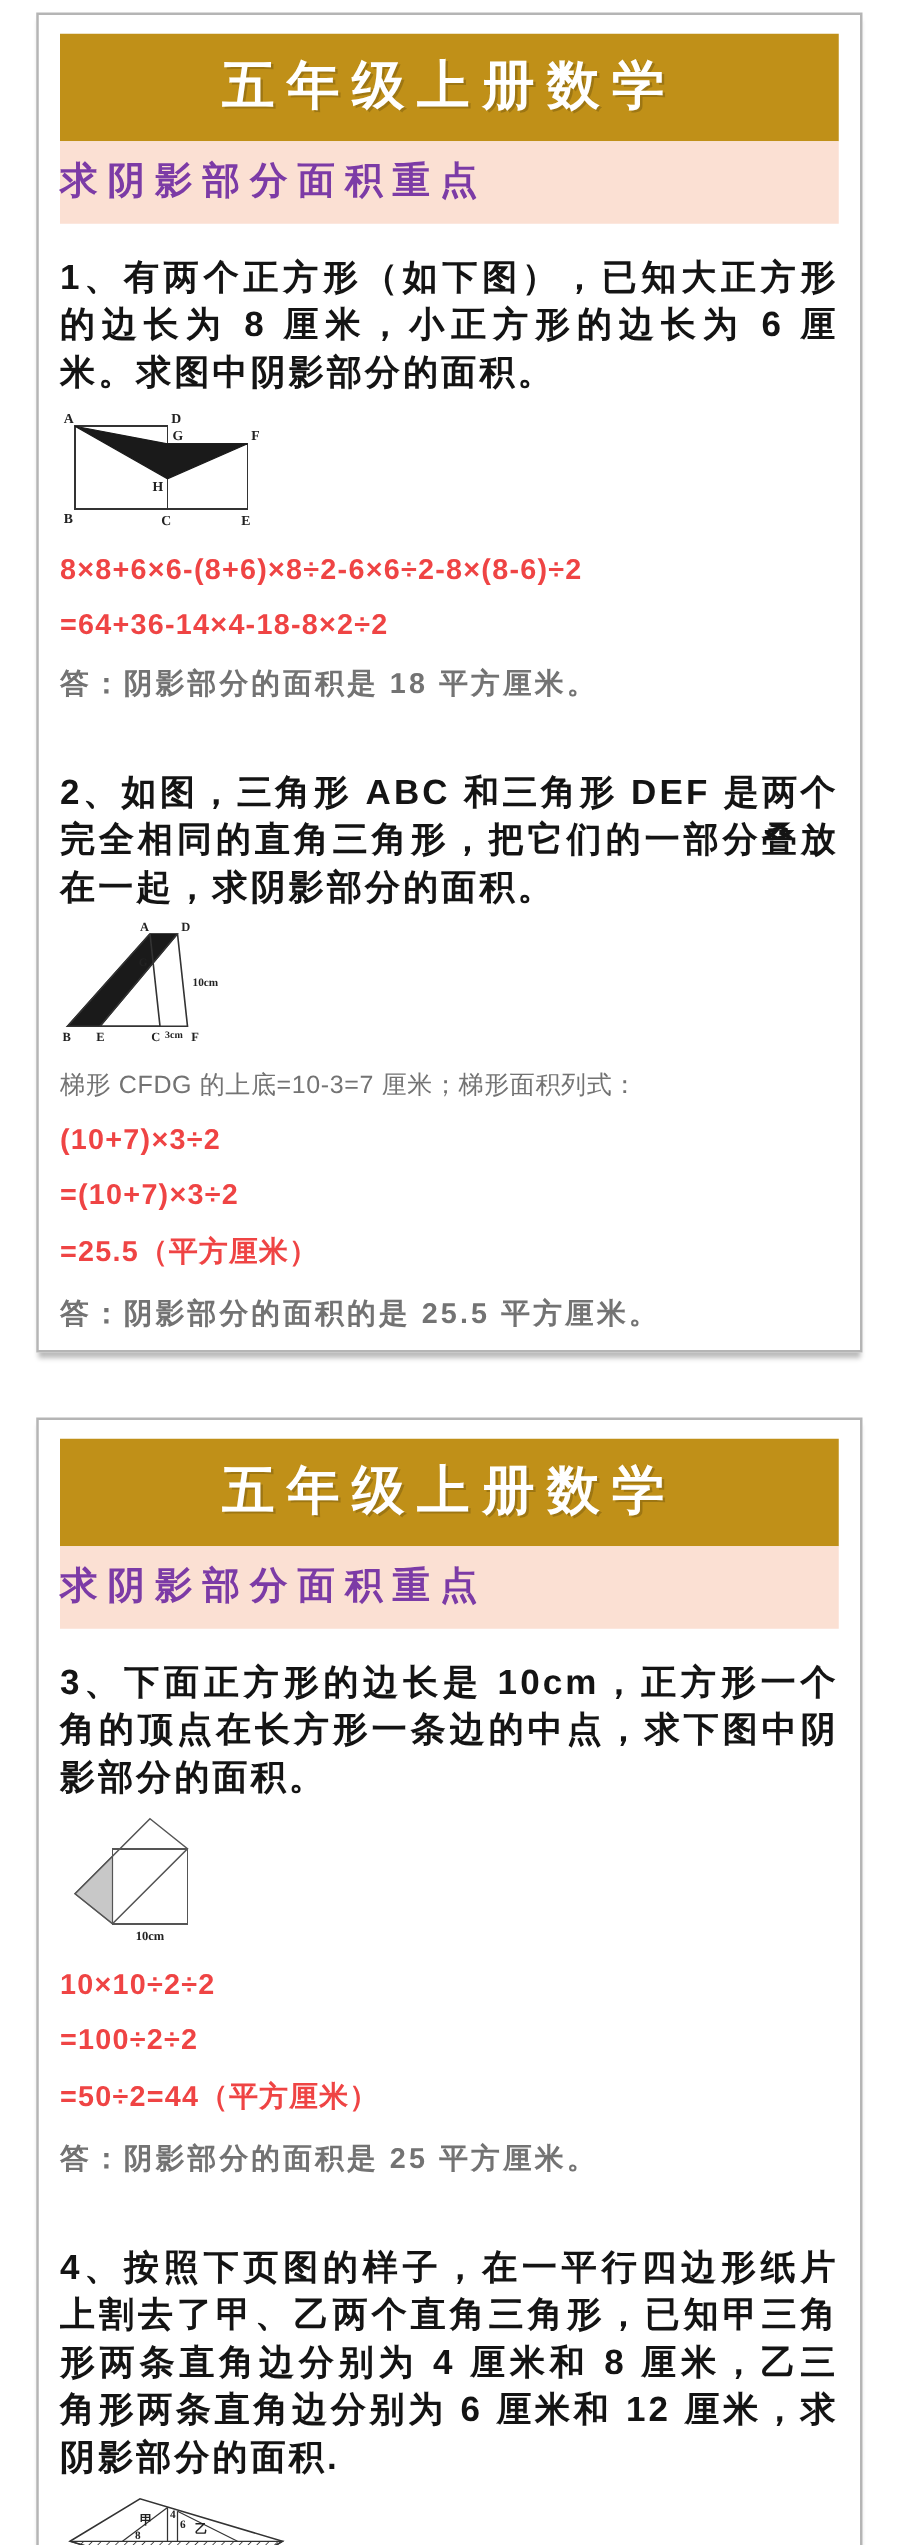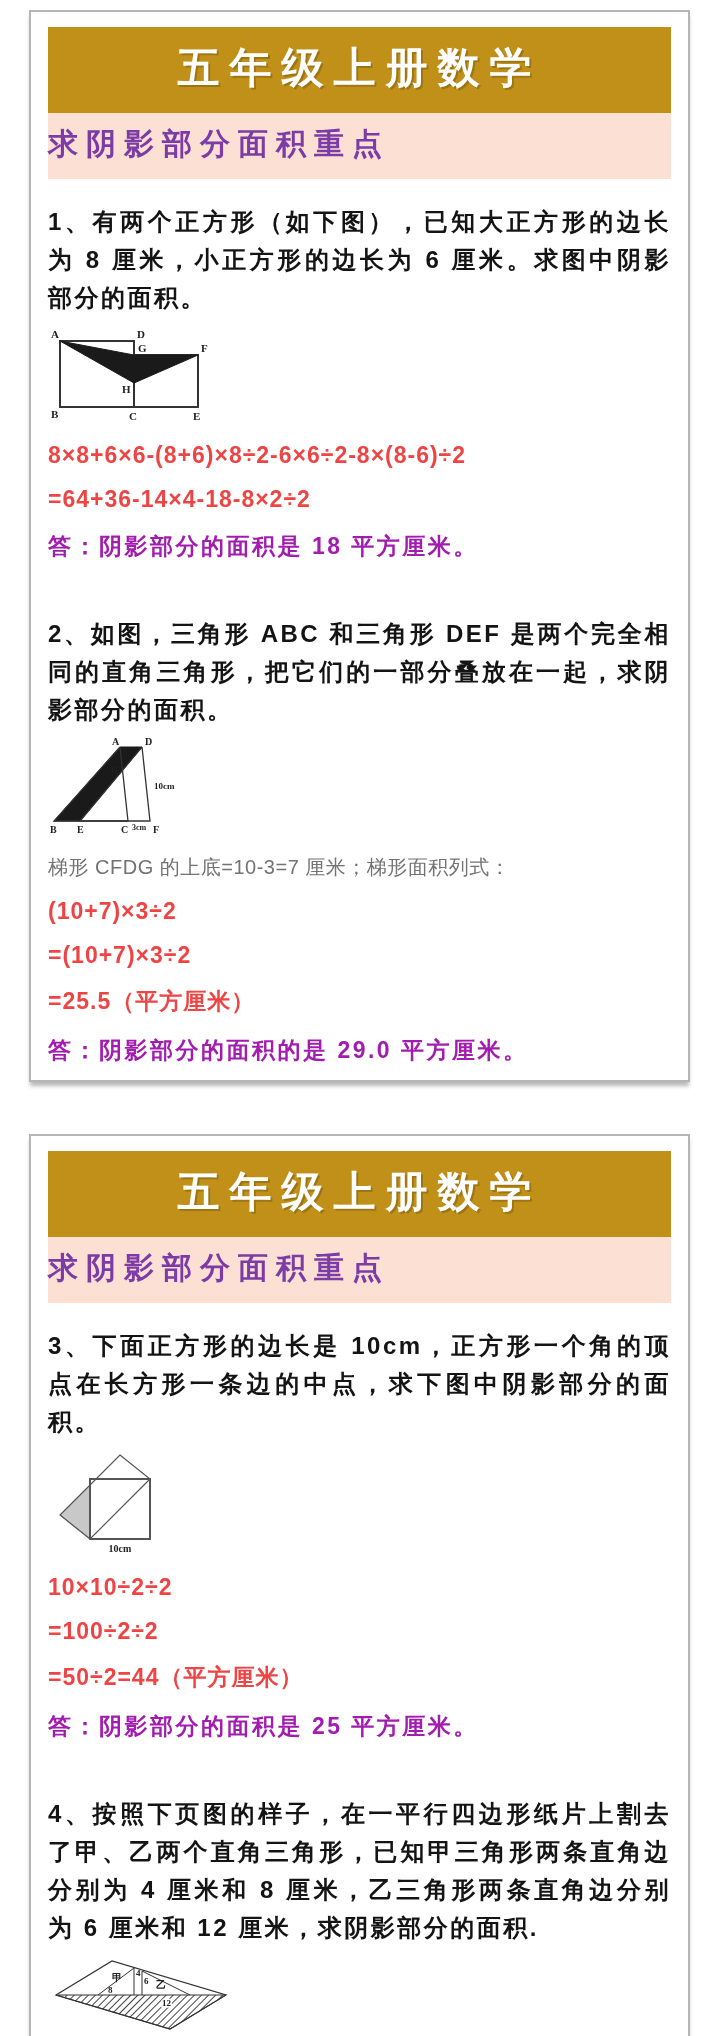--- a/index.html
+++ b/index.html
@@ -22,27 +22,27 @@
   .banner-gold .t {
     color:#ffffff; font-size:42px; font-weight:bold; letter-spacing:10px;
     text-shadow:2px 2px 0 rgba(0,0,0,.18);
   }
   .banner-pink { background:#FBE0D3; text-align:left; padding:11px 0 14px 0; }
   .banner-pink .t { color:#7C3BA6; font-size:30px; font-weight:bold; letter-spacing:8px; }
 
   .problem { margin-top:24px; }
   .problem + .problem { margin-top:53px; }
   .statement {
-    color:#141414; font-size:24px; font-weight:bold;
+    color:#141414; font-size:28px; font-weight:bold;
     letter-spacing:2.5px; line-height:38px; text-align:justify;
   }
   .diagram { margin:8px 0 0 2px; display:block; }
   .note { color:#737373; font-size:20px; font-weight:normal; margin:15px 0 0 0; letter-spacing:.5px; }
   .eq   { color:#ef4444; font-size:23px; font-weight:bold; margin:17px 0 0 0; letter-spacing:1px; }
-  .answer { color:#a21caf; font-size:23px; font-weight:bold; margin:18px 0 6px 0; letter-spacing:2.5px; }
+  .answer { color:#737373; font-size:23px; font-weight:bold; margin:18px 0 6px 0; letter-spacing:2.5px; }
 
   svg text { font-family:"Liberation Serif", serif; font-weight:bold; fill:#222; }
   svg { shape-rendering:crispEdges; }
   svg .smooth { shape-rendering:auto; }
 </style>
 </head>
 <body>
 
 <div class="page">
 
@@ -91,21 +91,21 @@
         <text x="71" y="96" font-size="10">C</text>
         <text x="82" y="93" font-size="8">3cm</text>
         <text x="103" y="96" font-size="10">F</text>
         <text x="104" y="52" font-size="9">10cm</text>
       </svg>
 
       <div class="note">梯形 CFDG 的上底=10-3=7 厘米；梯形面积列式：</div>
       <div class="eq">(10+7)×3÷2</div>
       <div class="eq">=(10+7)×3÷2</div>
       <div class="eq">=25.5（平方厘米）</div>
-      <div class="answer">答：阴影部分的面积的是 29.0 平方厘米。</div>
+      <div class="answer">答：阴影部分的面积的是 25.5 平方厘米。</div>
     </div>
   </section>
 
   <section class="card">
     <div class="banner-gold">
       <span class="t">五年级上册数学</span>
     </div>
     <div class="banner-pink">
       <span class="t">求阴影部分面积重点</span>
     </div>

